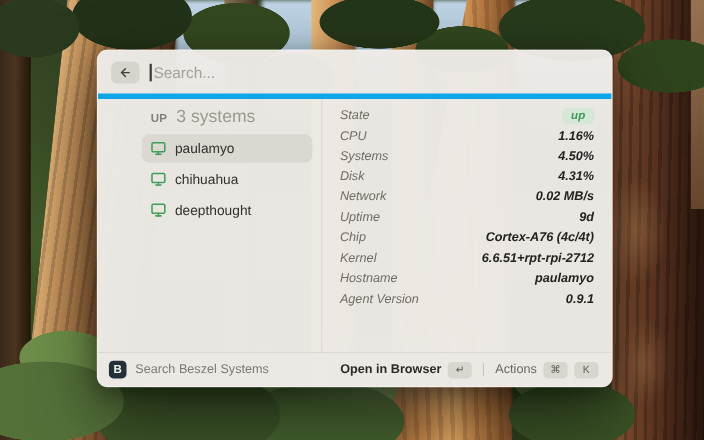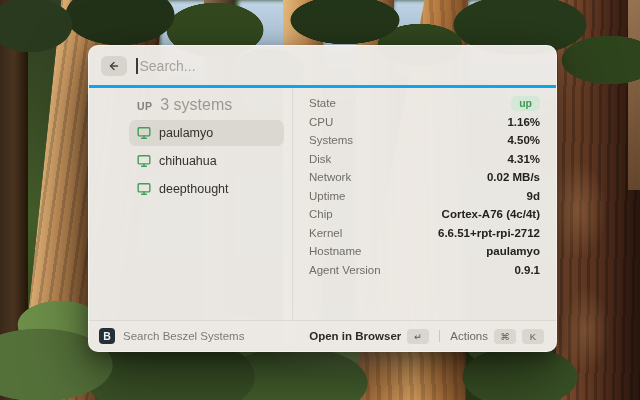--- a/index.html
+++ b/index.html
@@ -54,41 +54,41 @@
       radial-gradient(50px 28px at 330px 100px,#688a44 60%,rgba(0,0,0,0) 61%),
       radial-gradient(55px 30px at 500px 92px,#52703a 60%,rgba(0,0,0,0) 61%);}
   .haze{position:absolute;left:240px;top:295px;width:240px;height:80px;filter:blur(6px);
     background:radial-gradient(closest-side,rgba(222,232,208,.30),rgba(222,232,208,0));}
   
   .palette{position:absolute;left:88px;top:45px;width:469px;height:307px;border-radius:10px;
     background:rgba(237,234,229,.98);border:1px solid rgba(255,255,255,.45);box-sizing:border-box;
     box-shadow:0 25px 60px rgba(0,0,0,.50),0 6px 18px rgba(0,0,0,.30);
     display:flex;flex-direction:column;overflow:hidden;}
   .p-header{height:39px;flex:0 0 39px;display:flex;align-items:center;gap:9px;padding:0 12px;
-    border-bottom:3px solid #0ea5e9;}
+    border-bottom:5px solid #0ea5e9;}
   .back-btn{width:26px;height:20px;border:none;border-radius:6px;background:#d7d4cd;cursor:pointer;
     display:flex;align-items:center;justify-content:center;padding:0;color:#44423e;}
   .search-wrap{display:flex;align-items:center;flex:1;}
   .caret{width:1.5px;height:16px;background:#3a3a38;animation:blink 1.1s steps(1) infinite;}
   @keyframes blink{50%{opacity:0;}}
   .search-input{flex:1;border:none;outline:none;background:transparent;font-size:14px;color:#2b2a27;
     padding:0 0 0 2px;font-family:inherit;}
   .search-input::placeholder{color:#a5a19a;}
   .p-body{flex:1;display:flex;min-height:0;padding-left:32px;}
   .p-left{width:172px;flex:0 0 172px;border-right:1px solid #dcd9d2;box-sizing:border-box;
     padding:6px 8px;}
   .group-hdr{display:flex;gap:8px;align-items:baseline;padding:2px 8px 6px;}
   .group-label{font-size:10.5px;font-weight:700;color:#83807a;letter-spacing:.3px;}
   .group-count{font-size:16px;color:#9c988f;}
   .sb-item{display:flex;align-items:center;gap:8px;height:26px;padding:0 8px;border-radius:7px;
     cursor:pointer;margin-bottom:2px;}
   .sb-item.selected{background:#dbd8d1;}
   .sb-icon{width:14px;height:14px;color:#3f9e58;flex:0 0 14px;display:flex;}
   .sb-label{font-size:12.5px;color:#33312d;font-weight:500;}
-  .p-right{flex:1;padding:6px 16px;overflow:hidden;}
+  .p-right{flex:1;padding:6px 16px;overflow:hidden;font-style:italic;}
   .d-row{display:flex;align-items:center;justify-content:space-between;height:18.5px;}
   .d-label{font-size:11.5px;color:#716d66;}
   .d-value{font-size:11.5px;color:#23221f;font-weight:600;}
   .badge{font-size:10.5px;font-weight:600;color:#3e9858;background:#d5e8d8;
     padding:1.5px 8px;border-radius:5px;}
   .p-footer{height:30px;flex:0 0 30px;border-top:1px solid #dcd9d2;display:flex;align-items:center;
     padding:0 10px;gap:8px;background:rgba(236,233,228,.9);}
   .logo{width:16px;height:16px;border-radius:4px;background:#243039;color:#eef4ee;font-size:10.5px;
     font-weight:700;display:flex;align-items:center;justify-content:center;}
   .app-label{font-size:11.5px;color:#7d7973;flex:1;}

